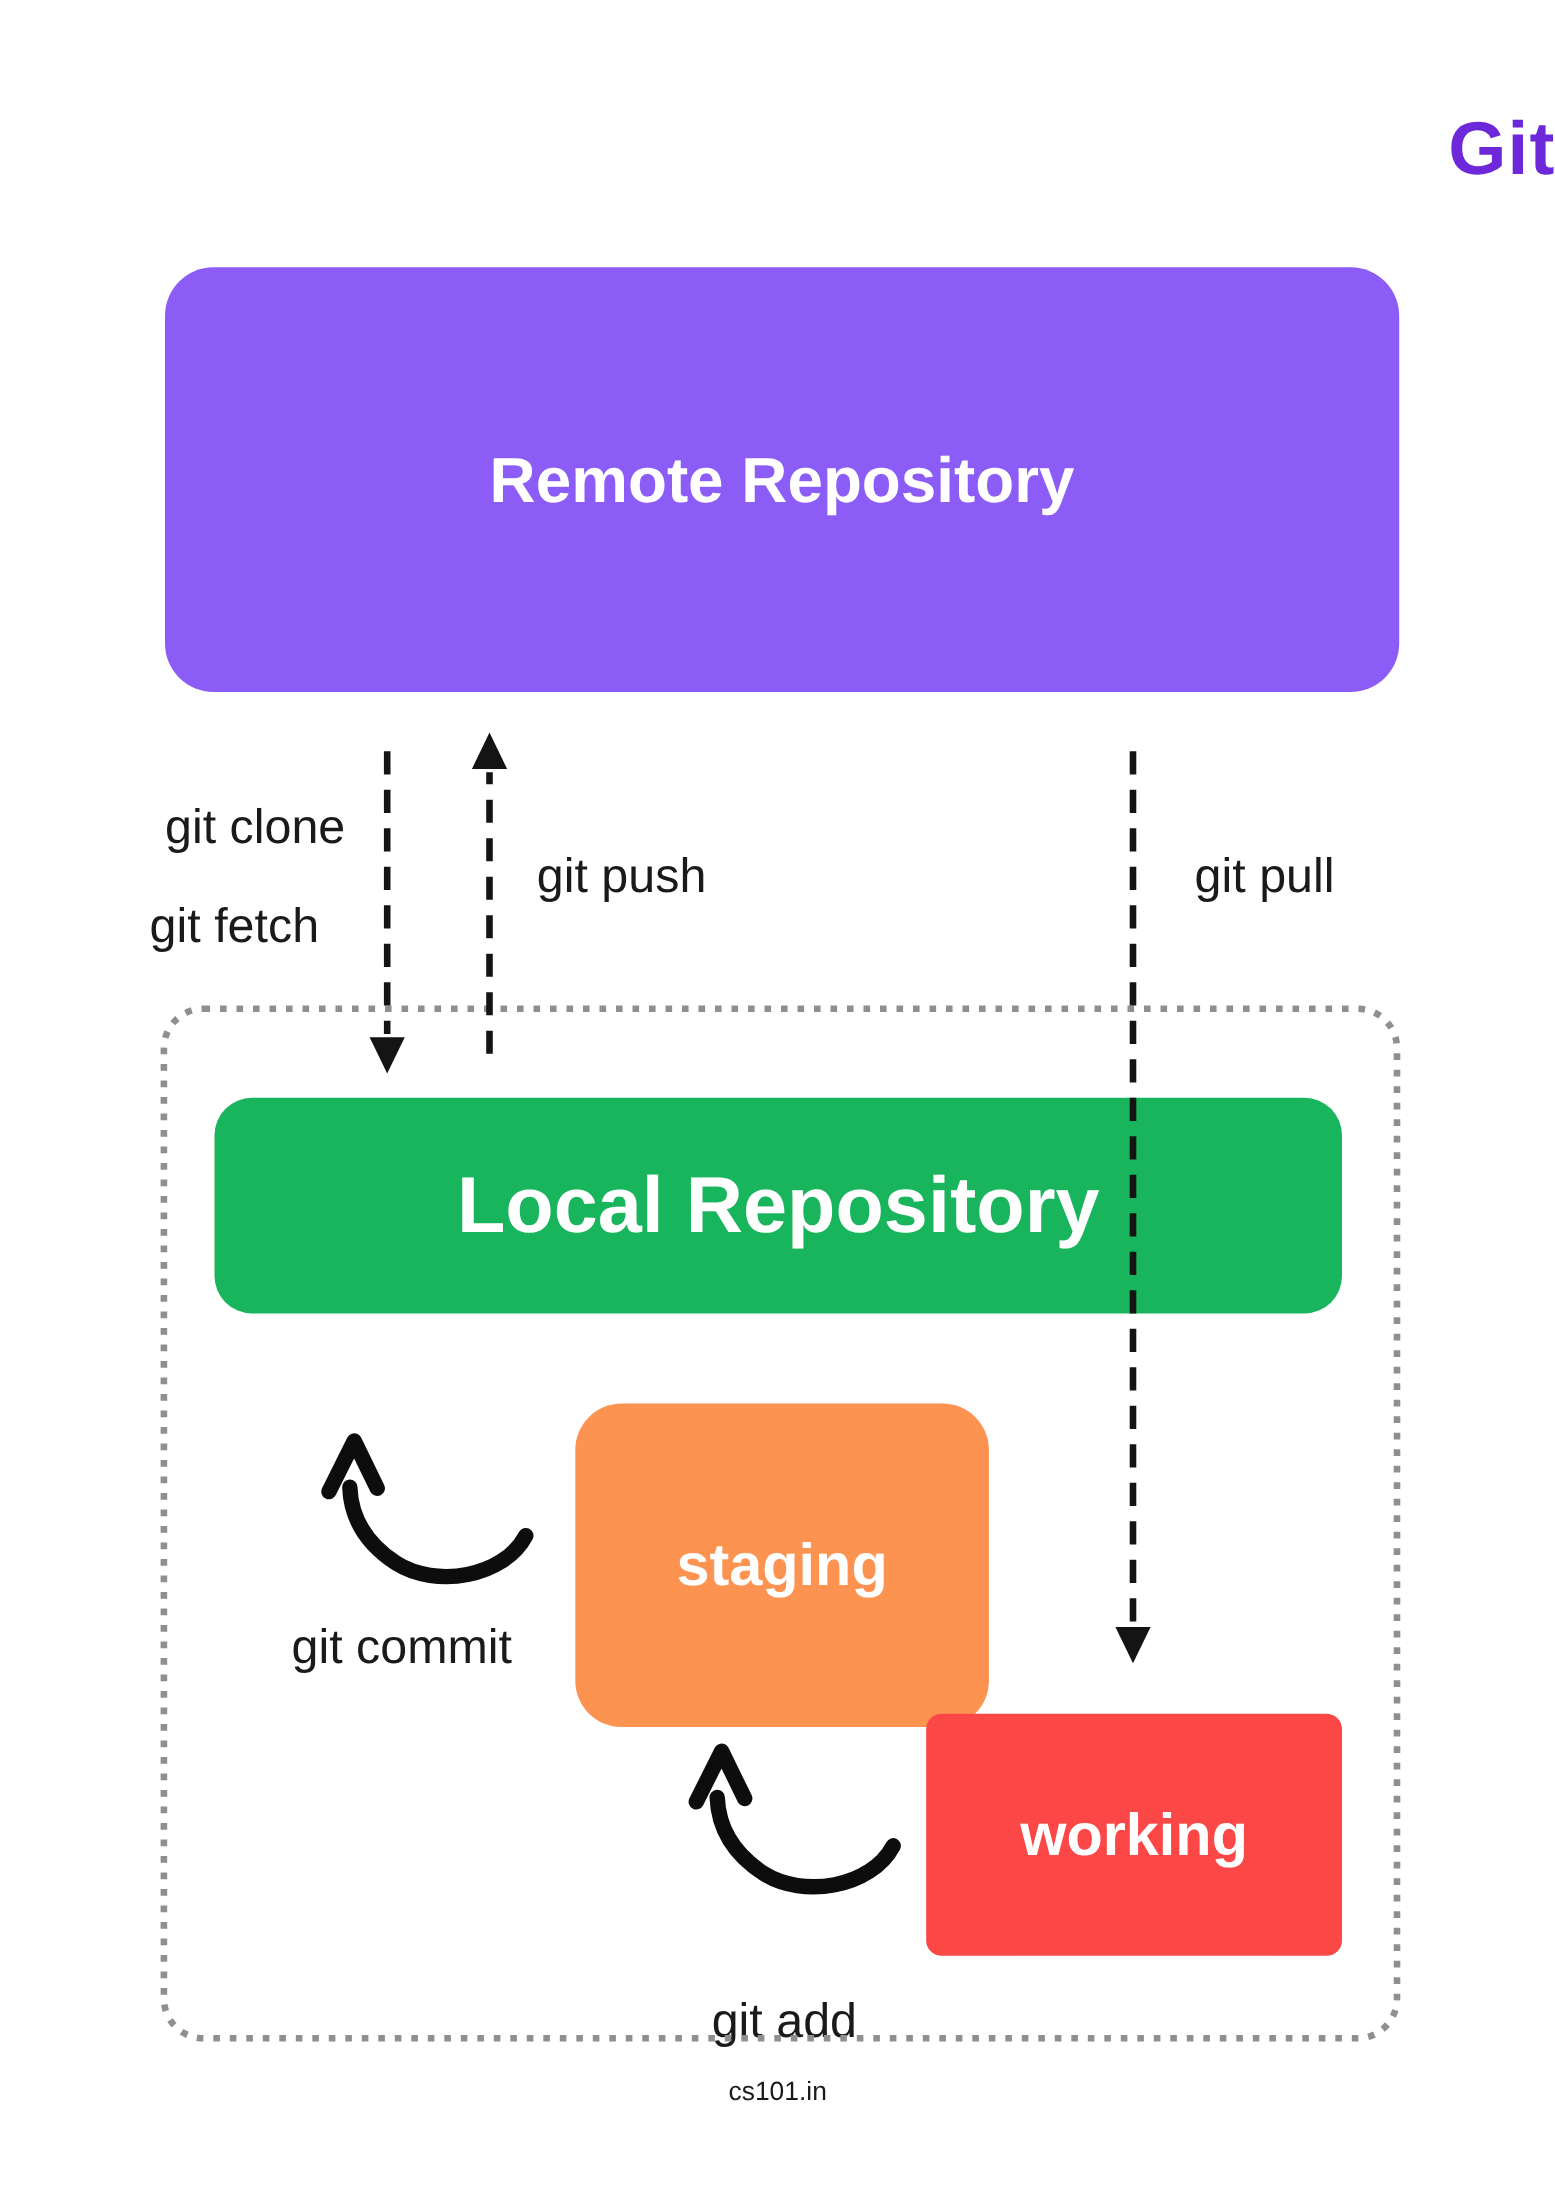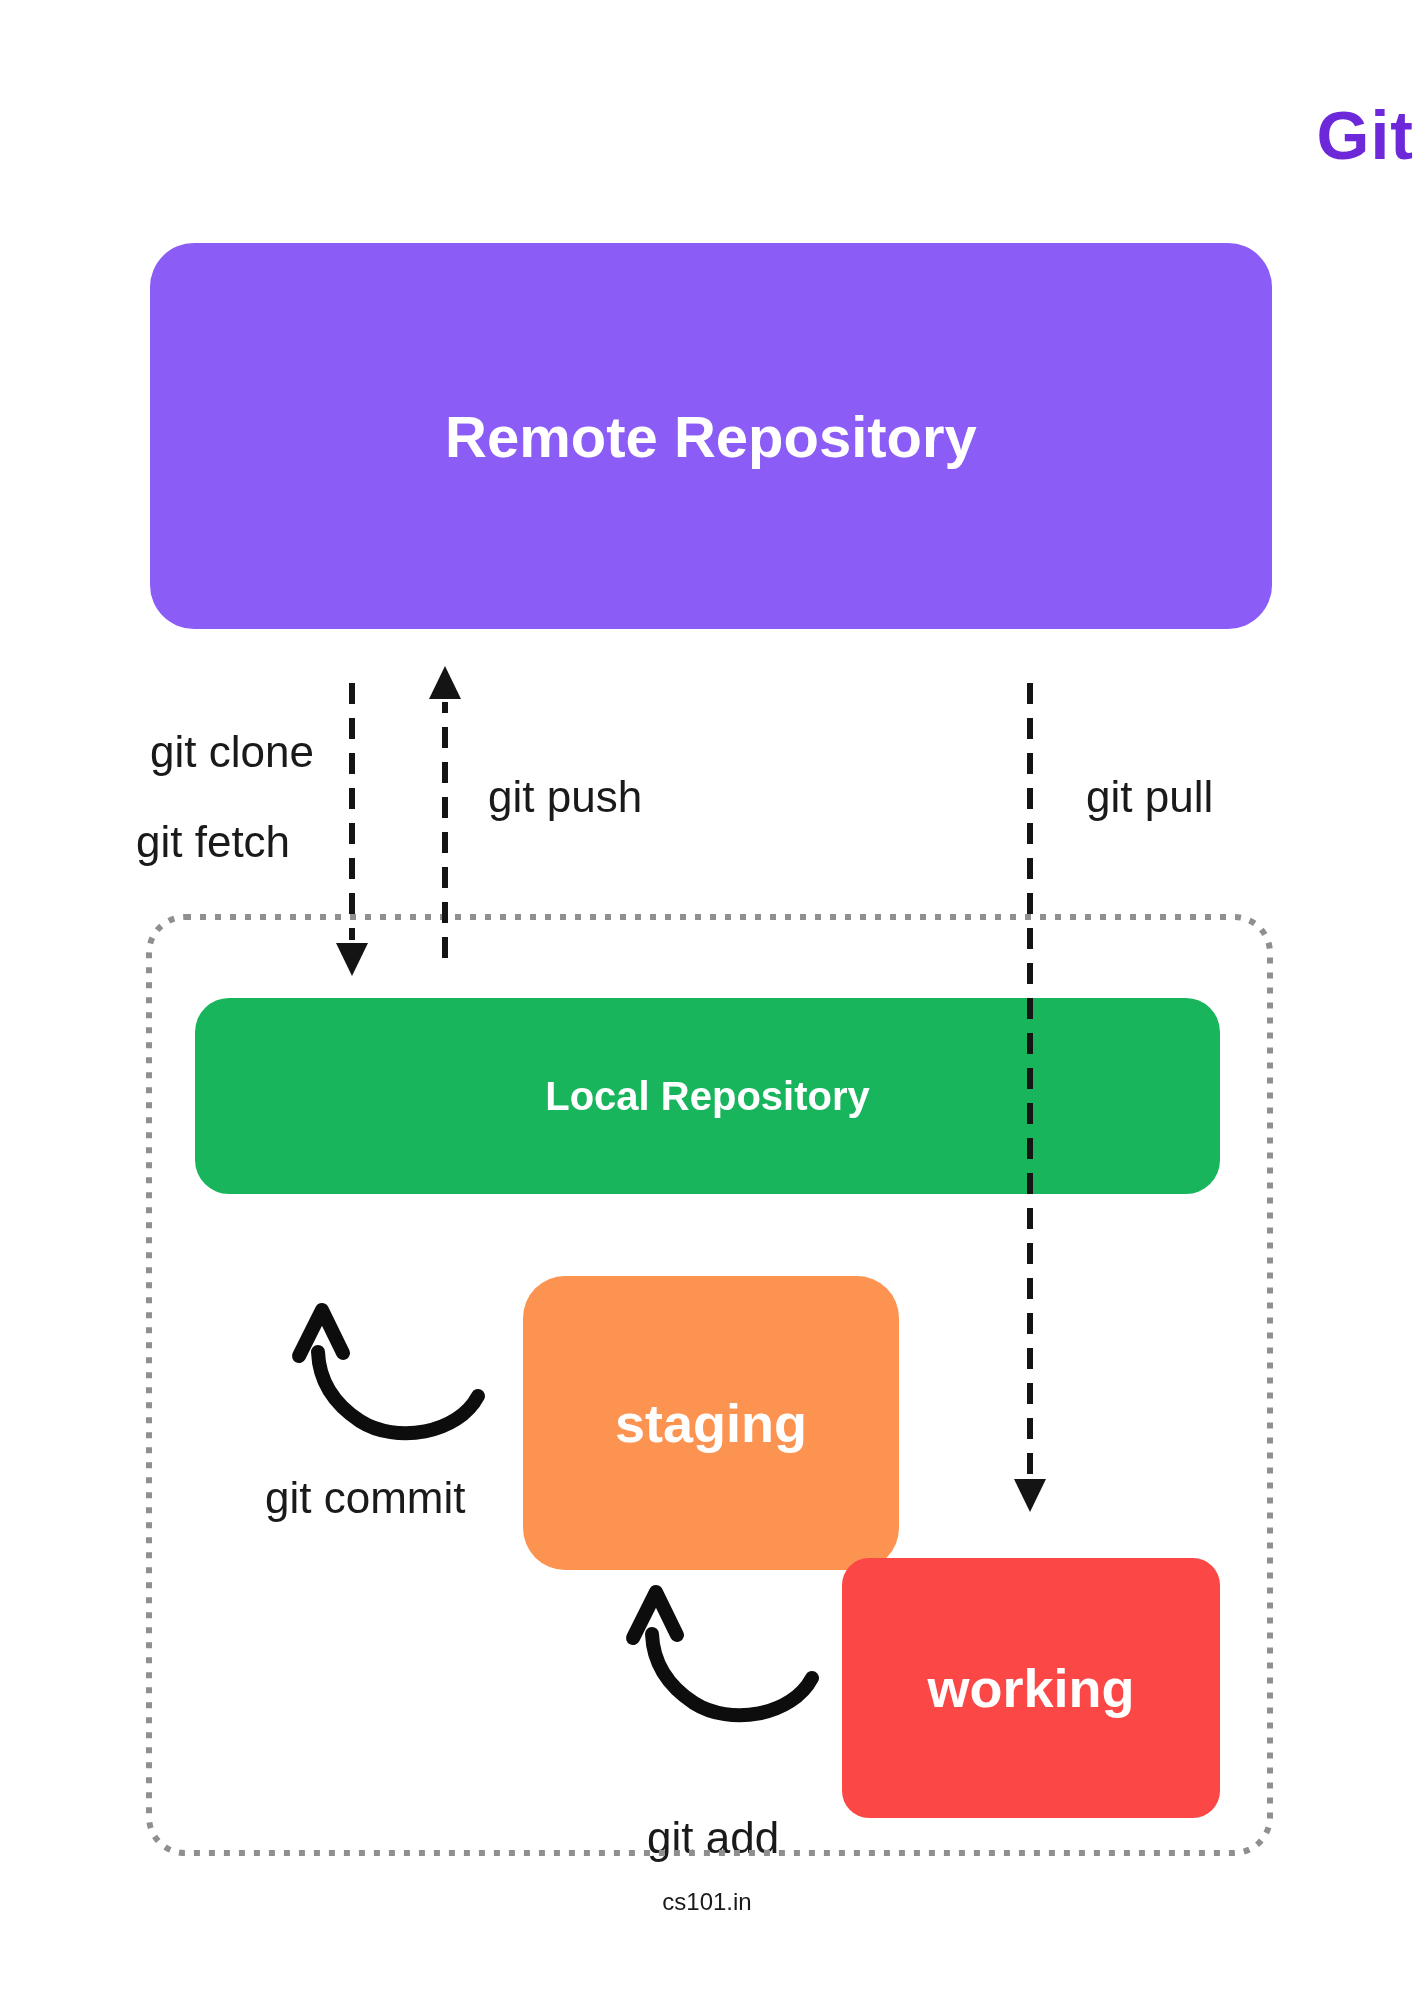--- a/index.html
+++ b/index.html
@@ -37,32 +37,32 @@
   .box-remote {
     left: 150px; top: 243px;
     width: 1122px; height: 386px;
     border-radius: 44px;
     font-size: 58px;
   }
   .box-local {
     left: 195px; top: 998px;
     width: 1025px; height: 196px;
     border-radius: 34px;
-    font-size: 40px;
+    font-size: 72px;
   }
   .box-staging {
     left: 523px; top: 1276px;
     width: 376px; height: 294px;
     border-radius: 42px;
     font-size: 54px;
   }
   .box-working {
     left: 842px; top: 1558px;
-    width: 378px; height: 260px;
-    border-radius: 27px;
+    width: 378px; height: 220px;
+    border-radius: 14px;
     font-size: 54px;
   }
   .cmd-label {
     position: absolute;
     font-size: 44px;
     font-weight: 400;
     color: #1a1a1a;
     white-space: nowrap;
     line-height: 1;
   }

